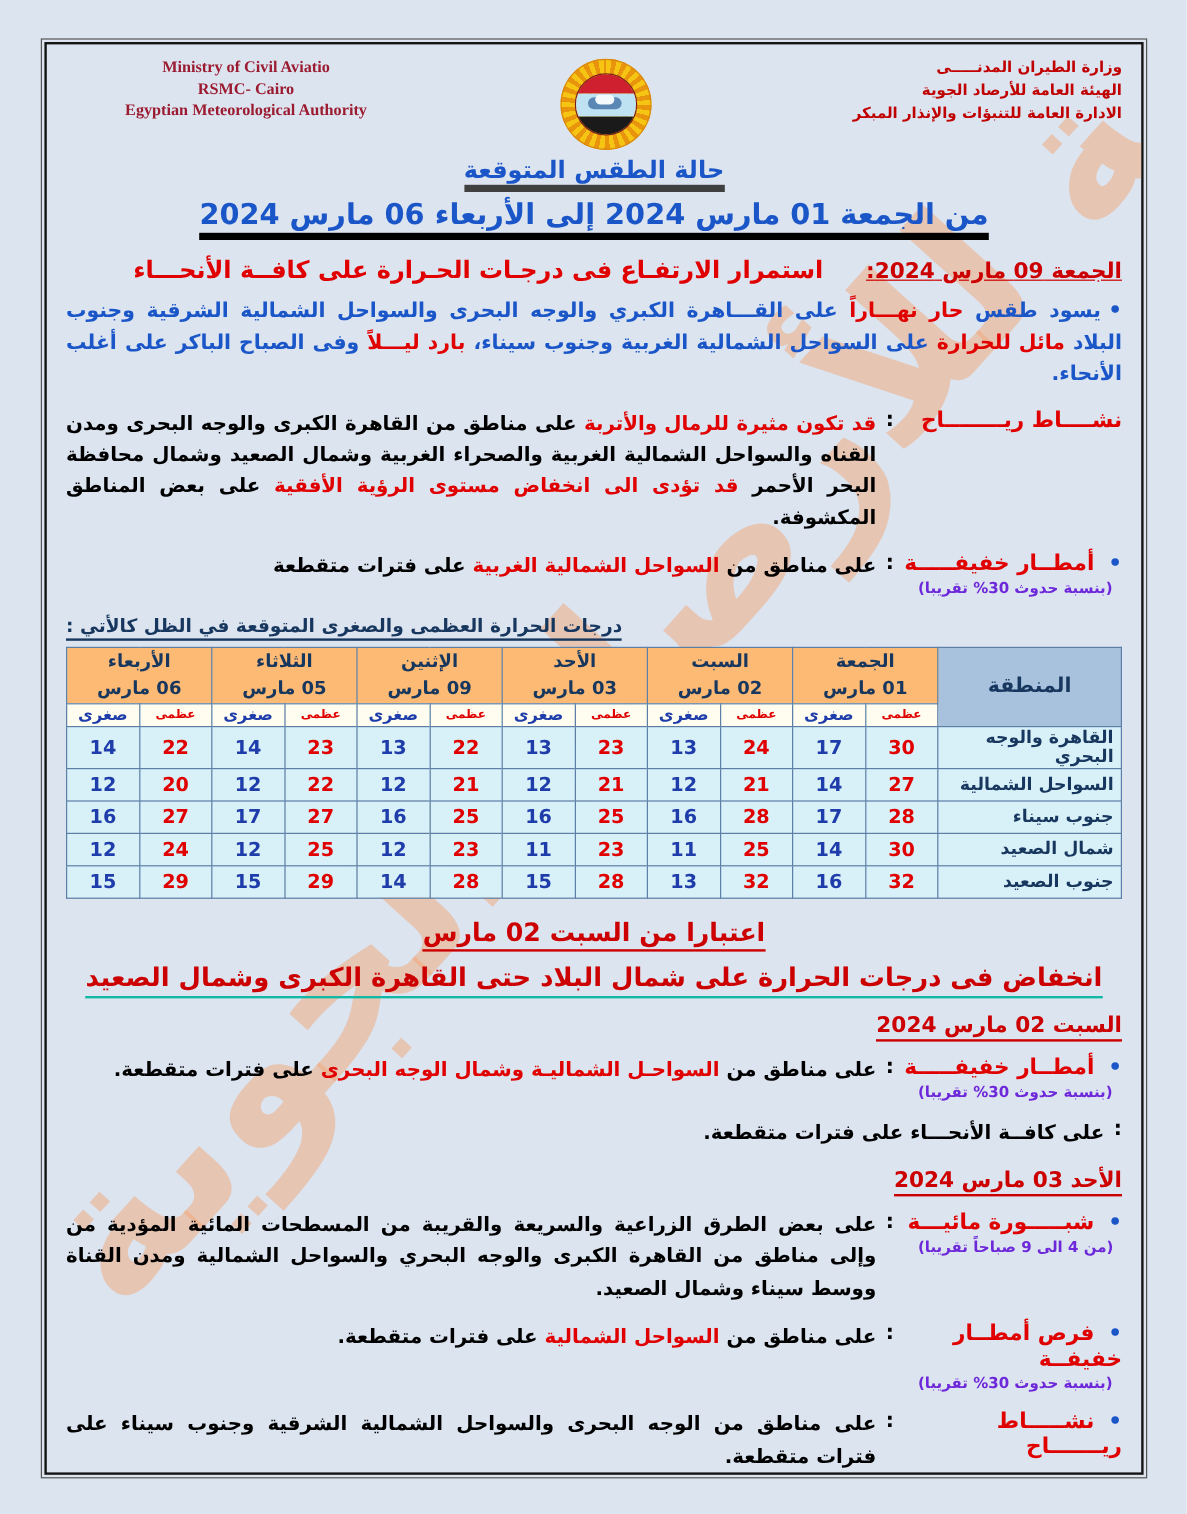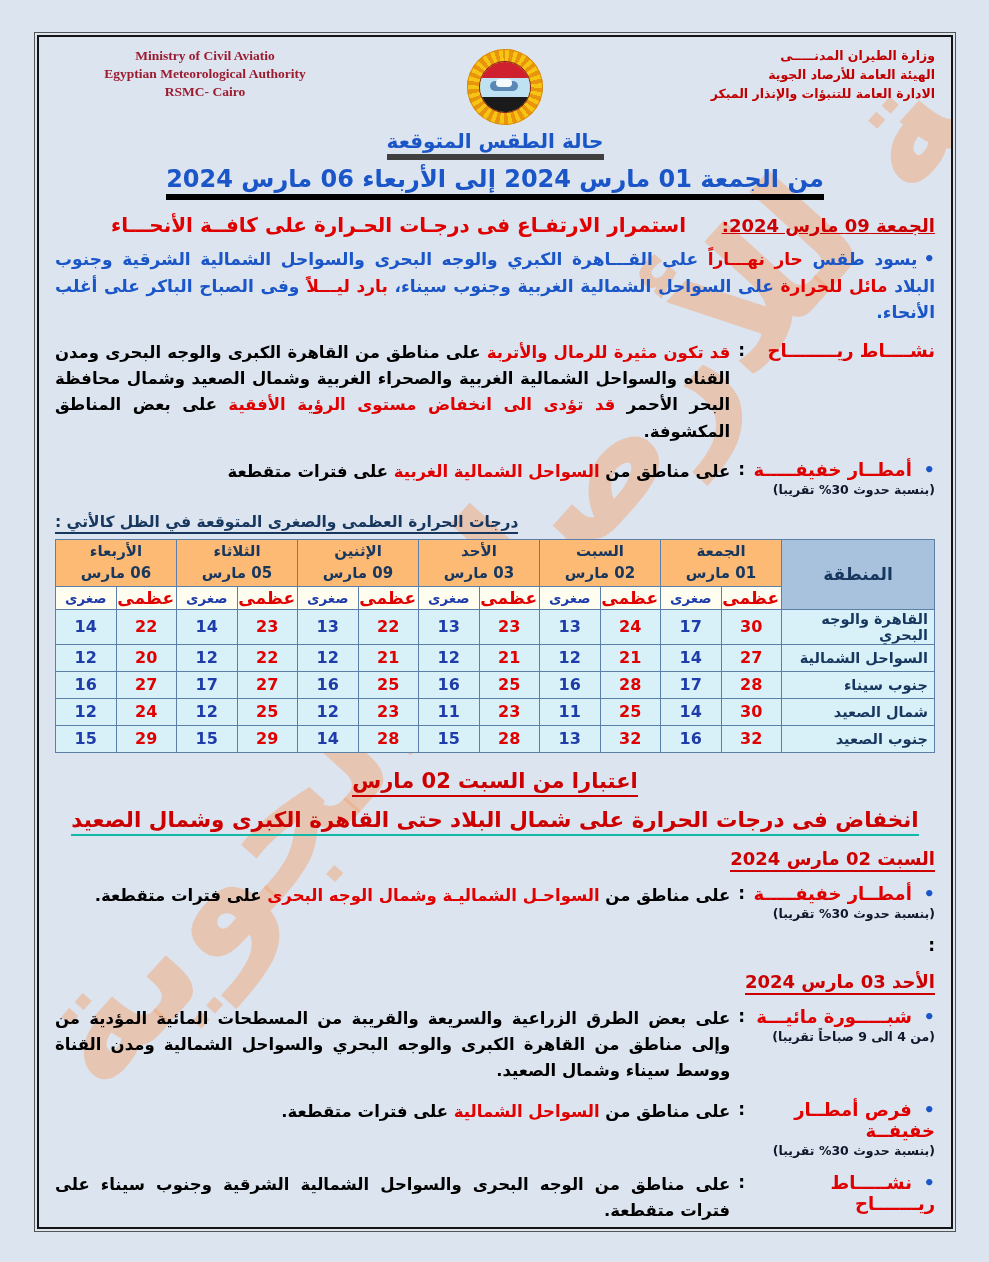--- a/index.html
+++ b/index.html
@@ -47,32 +47,32 @@
   .fri-line{margin-top:20px;direction:rtl;text-align:right;font-weight:bold;}
   .fri-date{color:#cc0000;font-size:18px;text-decoration:underline;}
   .fri-headline{color:#e00000;font-size:20px;margin-right:30px;}
 
   .para{direction:rtl;text-align:justify;font-weight:bold;font-size:17px;line-height:1.55;margin-top:8px;}
   .dot{color:#1a56c8;font-size:18px;margin-left:6px;}
 
   .item{direction:rtl;display:flex;margin-top:14px;font-weight:bold;}
   .item-label-col{width:190px;flex:none;text-align:right;}
   .item-label{color:#e00000;font-size:18px;}
-  .item-note{color:#0f172a;font-size:12.5px;margin-top:2px;text-align:right;width:170px;}
+  .item-note{color:#6d28d9;font-size:12.5px;margin-top:2px;text-align:left;width:170px;}
   .item-colon{flex:none;color:#000;font-size:17px;margin-left:8px;}
   .item-text{flex:1;font-size:16.5px;line-height:1.6;text-align:justify;color:#000;}
 
   .tbl-caption{direction:rtl;text-align:left;margin-top:16px;color:#17375e;font-weight:bold;font-size:15.5px;}
   .tbl-caption span{border-bottom:2px solid #17375e;padding-bottom:1px;}
 
   table.temp-table{width:100%;border-collapse:collapse;table-layout:fixed;margin-top:8px;}
   .temp-table th,.temp-table td{border:1px solid #5b7fa6;text-align:center;font-weight:bold;padding:1px 2px;}
   .temp-table .region-h{background:#a8c2de;color:#17375e;font-size:17px;width:148px;}
   .temp-table .day-h{background:#fdba74;color:#17375e;font-size:15px;line-height:1.45;}
-  .temp-table .max-h{background:#fffdf0;color:#e00000;font-size:17px;}
+  .temp-table .max-h{background:#fffdf0;color:#e00000;font-size:10px;}
   .temp-table .min-h{background:#fffdf0;color:#1f3daa;font-size:13.5px;}
   .temp-table td{background:#d8f0f8;font-size:16px;height:24px;}
   .temp-table td.max{color:#e00000;}
   .temp-table td.min{color:#1f3daa;}
   .temp-table td.region{color:#17375e;text-align:right;padding-right:6px;font-size:14.5px;}
 
   .mid-h1{margin-top:16px;text-align:center;color:#cc0000;font-weight:bold;font-size:21px;direction:rtl;}
   .mid-h1 span{border-bottom:2px solid #cc0000;padding-bottom:2px;}
   .mid-h2{margin-top:14px;text-align:center;color:#cc0000;font-weight:bold;font-size:21.5px;direction:rtl;}
   .mid-h2 span{border-bottom:2px solid #14b8a6;padding-bottom:2px;}
@@ -87,22 +87,22 @@
   <div class="frame">
     <div class="frame-inner">
 
       <div class="watermark">الهيئة العامة للأرصاد الجوية</div>
 
       <div class="content">
 
         <div class="hdr">
           <div class="hdr-left">
             <div>Ministry of Civil Aviatio</div>
+            <div>RSMC- Cairo</div>
             <div>Egyptian Meteorological Authority</div>
-            <div>RSMC- Cairo</div>
           </div>
           <div class="logo">
             <div class="logo-core">
               <div class="band-red"></div>
               <div class="band-mid"></div>
               <div class="band-black"></div>
             </div>
           </div>
           <div class="hdr-right">
             <div>وزارة الطيران المدنـــــى</div>
@@ -273,20 +273,21 @@
           <div class="item-label-col">
             <span class="dot">•</span>
             <span class="item-label">أمطــار خفيفـــــة</span>
             <div class="item-note">(بنسبة حدوث 30% تقريبا)</div>
           </div>
           <div class="item-colon">:</div>
           <div class="item-text"><span class="seg-black">على مناطق من </span><span class="seg-red">السواحـل الشماليـة وشمال الوجه البحرى </span><span class="seg-black">على فترات متقطعة.</span></div>
         </div>
         <div class="item">
           <div class="item-colon">:</div>
+          <div class="item-text"><span class="seg-black">على كافــة الأنحـــاء على فترات متقطعة.</span></div>
         </div>
 
         <div class="day-hdr"><span>الأحد 03 مارس 2024</span></div>
         <div class="item">
           <div class="item-label-col">
             <span class="dot">•</span>
             <span class="item-label">شبـــــورة مائيـــة</span>
             <div class="item-note">(من 4 الى 9 صباحاً تقريبا)</div>
           </div>
           <div class="item-colon">:</div>

